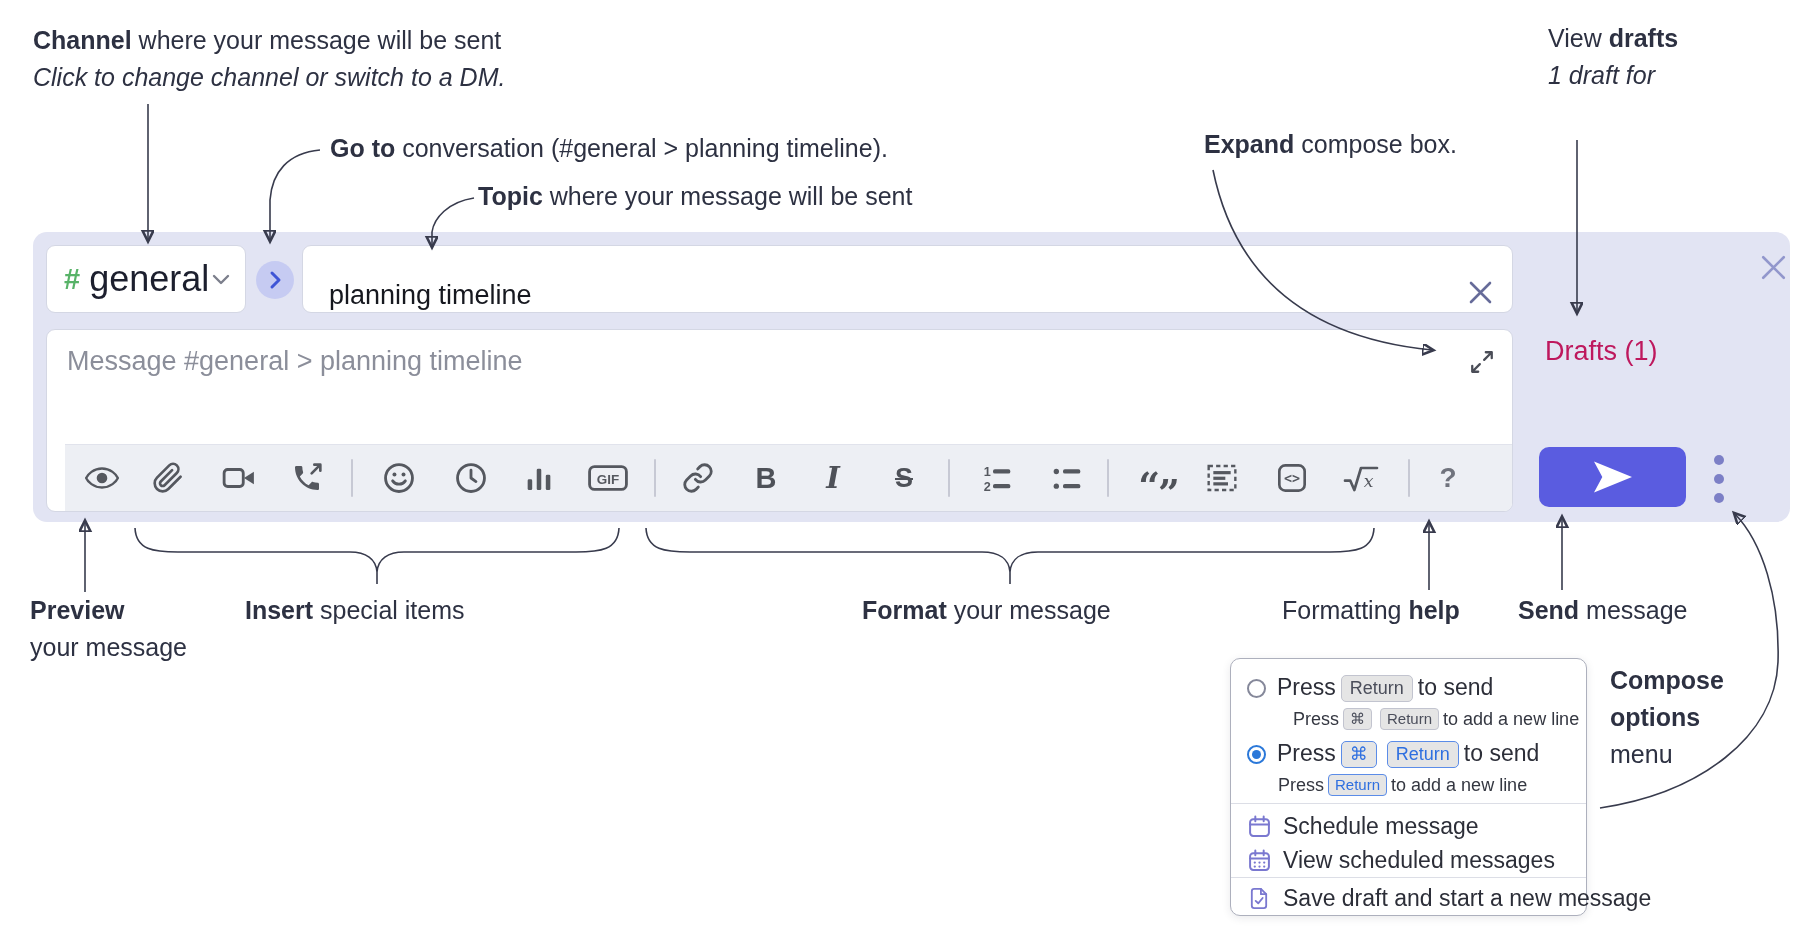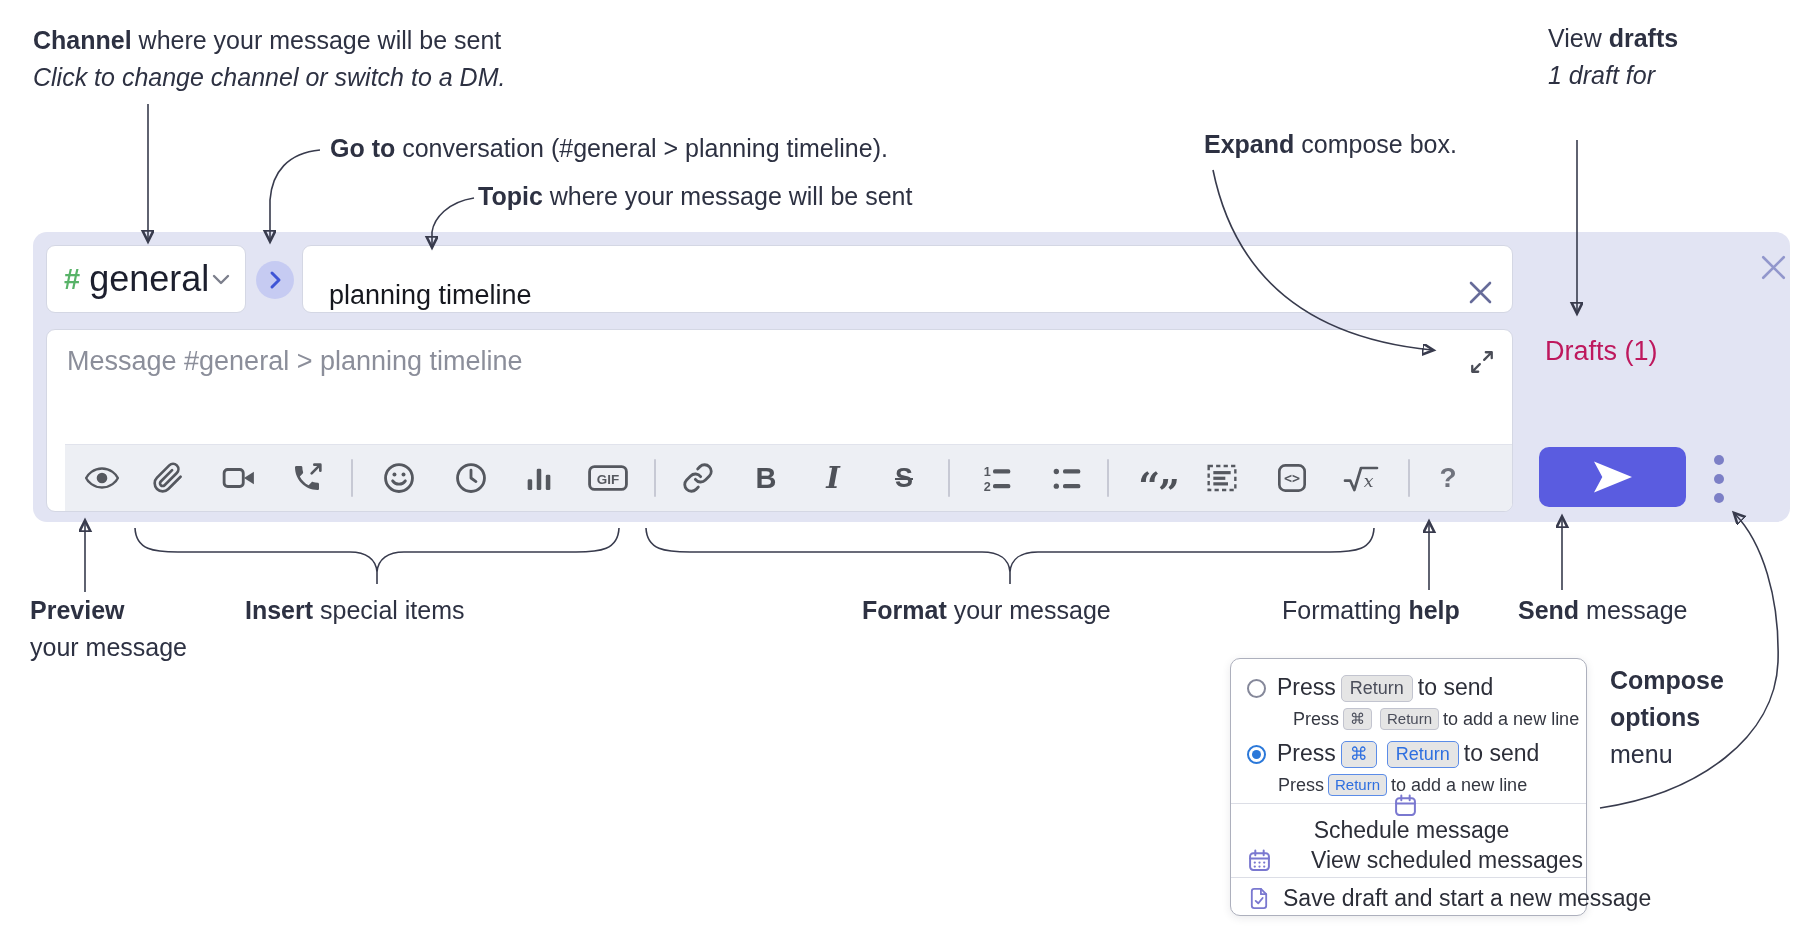--- a/index.html
+++ b/index.html
@@ -338,33 +338,33 @@
           <i></i>
         </span>
       <span class="mtext"><span>Press</span><kbd class="blue">⌘</kbd><kbd class="blue">Return</kbd><span>to send</span></span>
     </div>
     <div class="mrow" style="top:113px;height:26px;left:47px;">
       <span class="msub"><span>Press</span><kbd class="small blue">Return</kbd><span>to add a new line</span></span>
     </div>
 
     <div class="mdivider" style="top:144px;"></div>
 
-    <div class="mrow" style="top:134px;height:32px;flex-direction:column;">
+    <div class="mrow" style="top:151px;height:32px;">
       <span class="micon">
         <svg width="23" height="23" viewBox="0 0 22 22">
             <g fill="none" stroke="#7a78d0" stroke-width="1.9" stroke-linecap="round">
               <rect x="2" y="4" width="18" height="16" rx="3"></rect>
               <path d="M2 9 H20 M7 1.5 V6 M15 1.5 V6"></path>
             </g>
           </svg>
       </span>
       <span class="mtext">Schedule message</span>
     </div>
 
-    <div class="mrow" style="top:185px;height:32px;gap:28px;">
+    <div class="mrow" style="top:185px;height:32px;">
       <span class="micon">
         <svg width="23" height="23" viewBox="0 0 22 22">
             <g fill="none" stroke="#7a78d0" stroke-width="1.9" stroke-linecap="round">
               <rect x="2" y="4" width="18" height="16" rx="3"></rect>
               <path d="M2 9 H20 M7 1.5 V6 M15 1.5 V6"></path>
             </g>
             <g fill="#7a78d0" stroke="none">
               <circle cx="6.5" cy="13" r="1.1"></circle>
               <circle cx="11" cy="13" r="1.1"></circle>
               <circle cx="15.5" cy="13" r="1.1"></circle>

